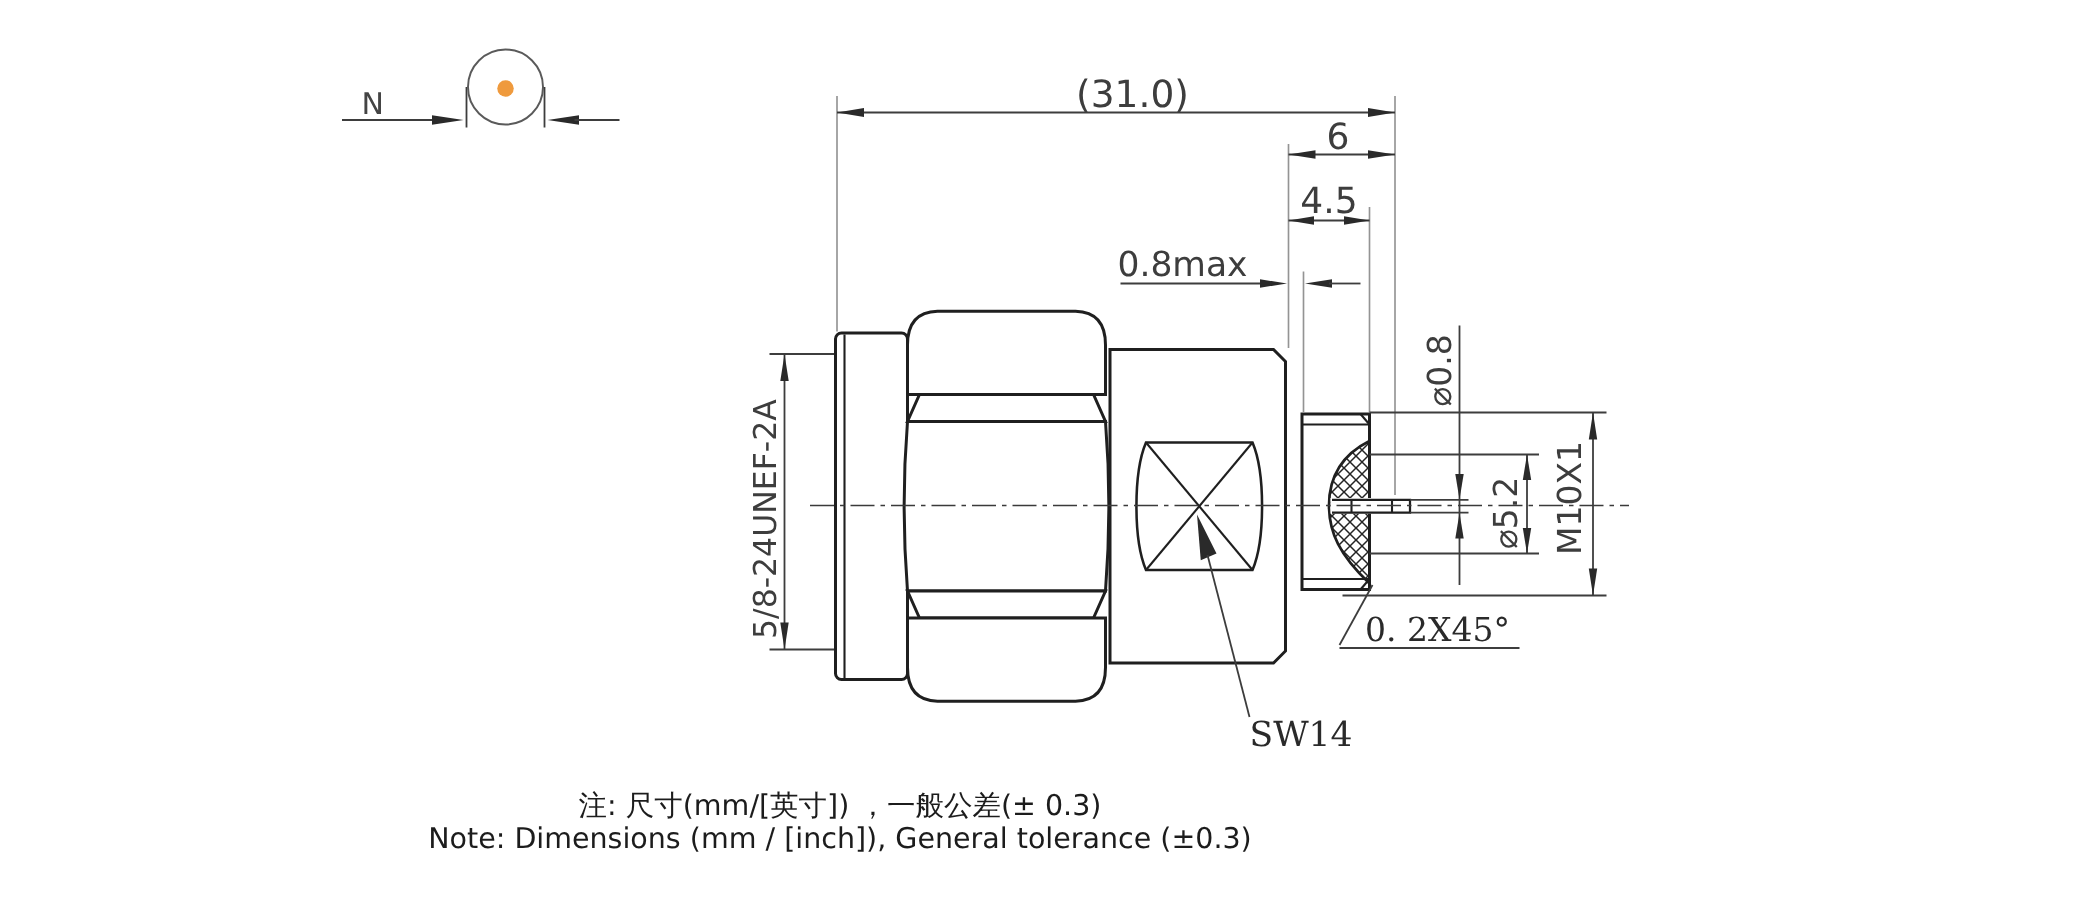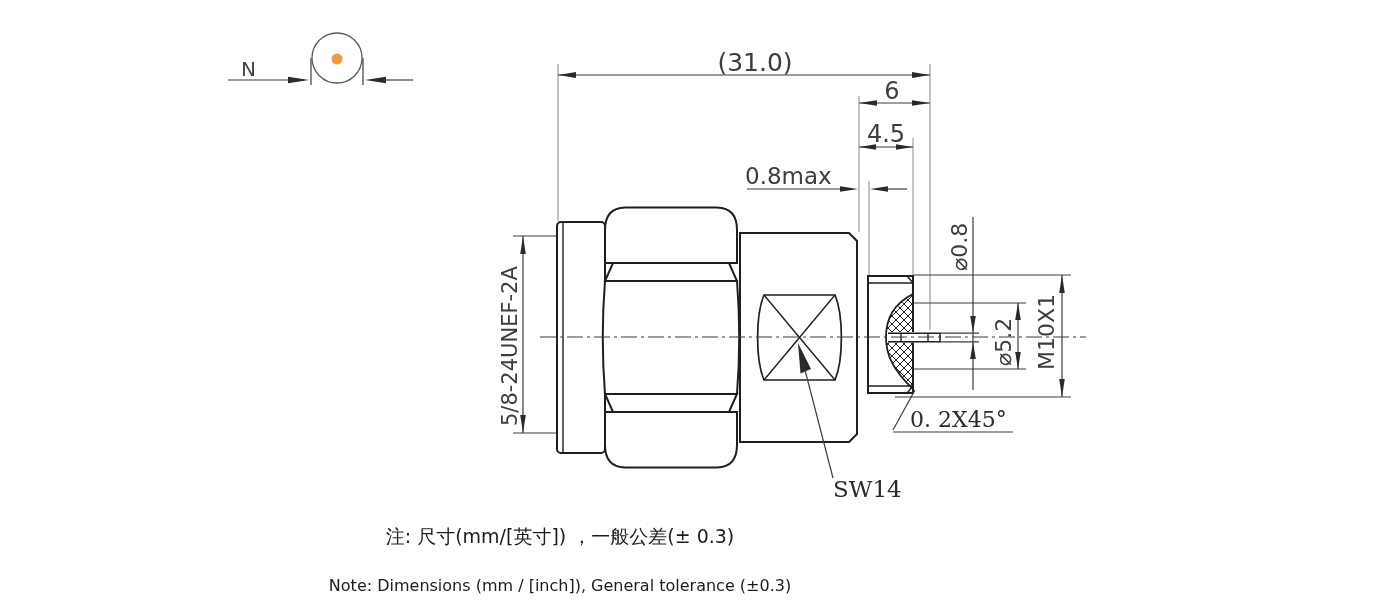--- a/index.html
+++ b/index.html
@@ -157,14 +157,14 @@
   </g>
 
   <g>
     <polygon points="798,343 811,369 800.5,373.5" class="arrow"></polygon>
     <line x1="805" y1="370" x2="833" y2="478" class="dimline"></line>
     <text x="833" y="497" font-size="23" class="serifdim">SW14</text>
   </g>
 </svg>
 
 <div class="notes" style="top:524px;font-size:19px;">注: 尺寸(mm/[英寸]) ，一般公差(± 0.3)</div>
-<div class="notes" style="top:576px;font-size:16px;">Note: Dimensions (mm / [inch]), General tolerance (±0.3)</div>
+<div class="notes" style="top:548px;font-size:19px;">Note: Dimensions (mm / [inch]), General tolerance (±0.3)</div>
 </div>
 
 </body></html>

